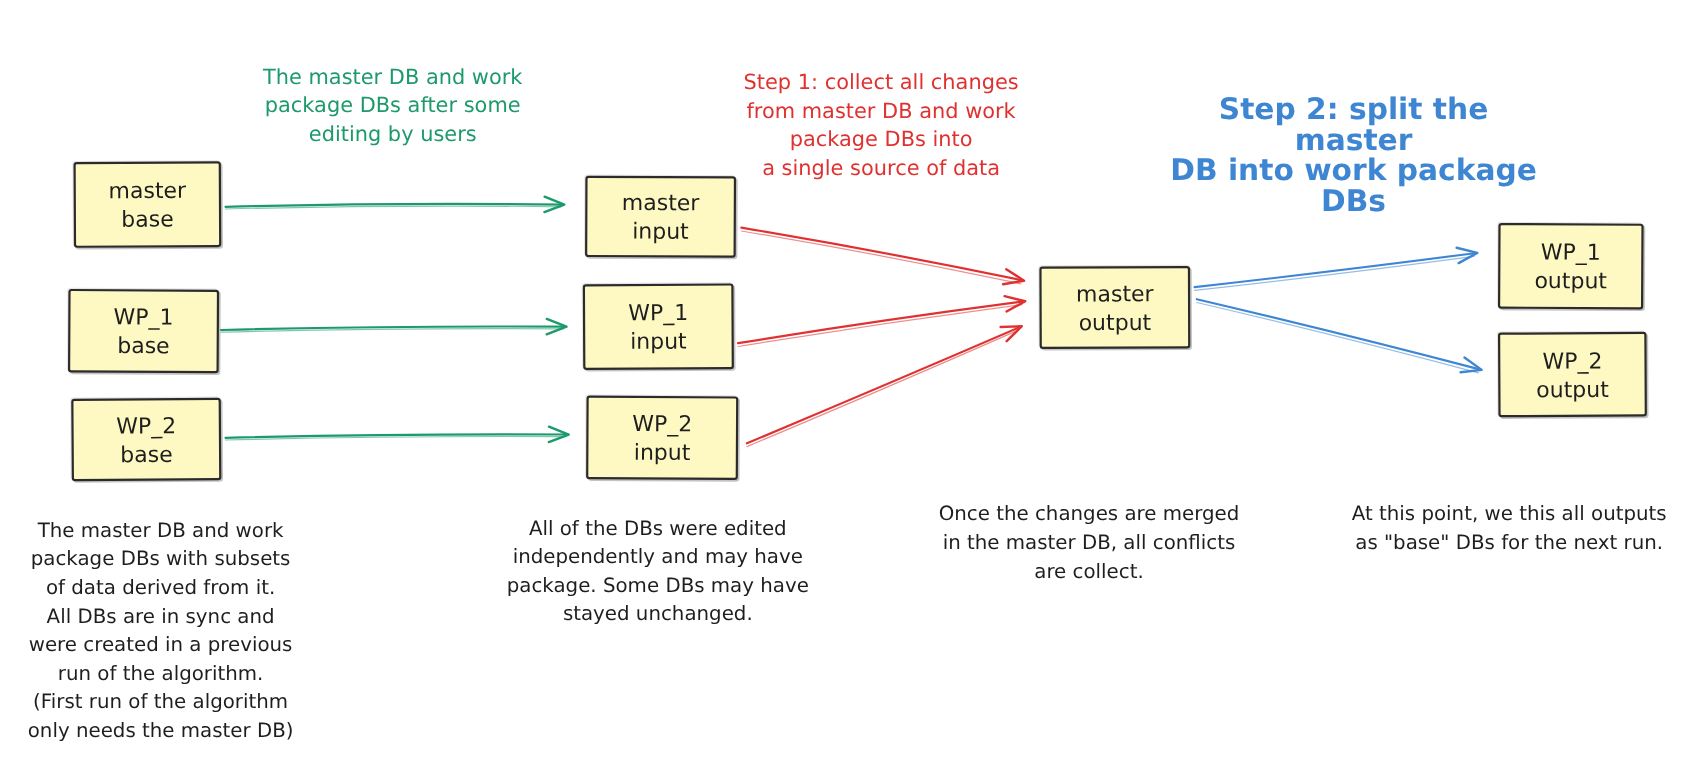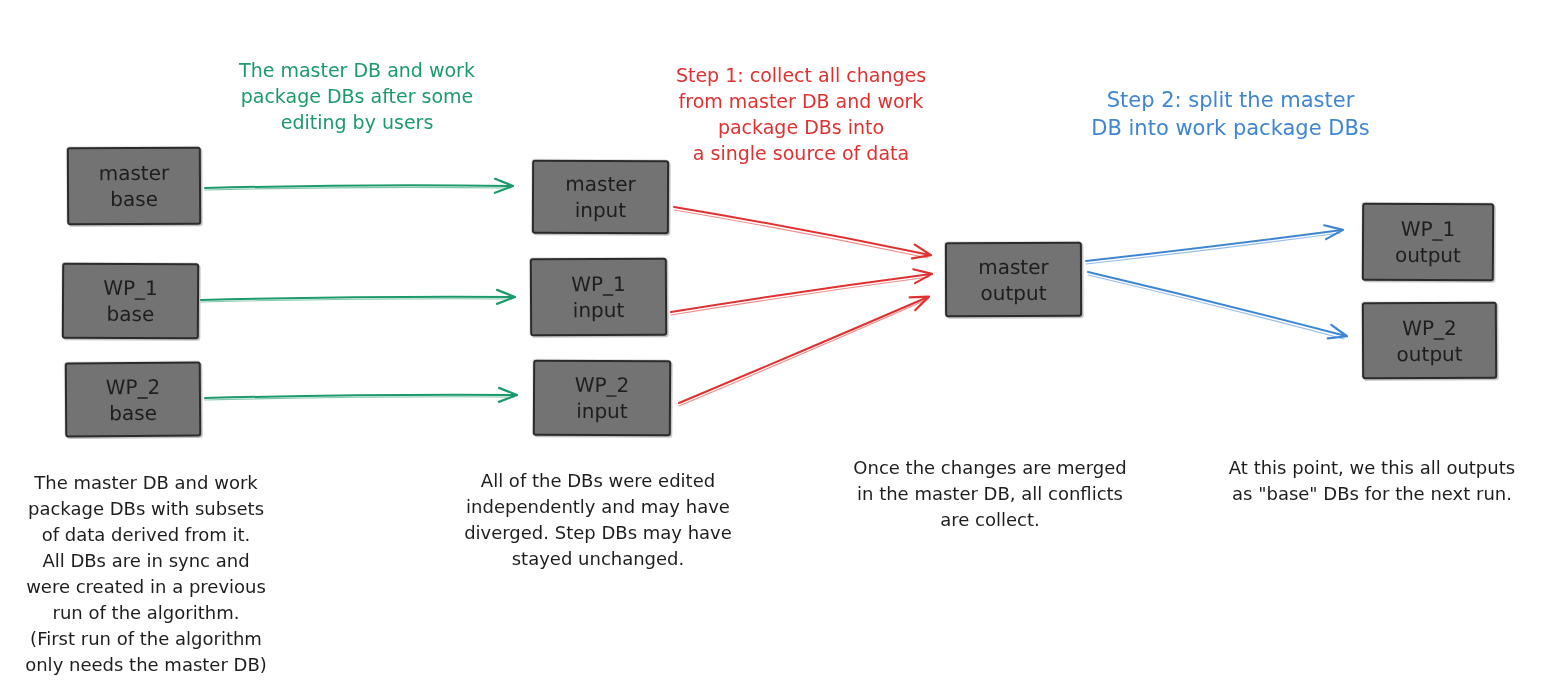--- a/index.html
+++ b/index.html
@@ -12,42 +12,42 @@
   }
   .arrow-layer{position:absolute; left:0; top:0; pointer-events:none;}
   .arrow{fill:none; stroke-width:2px; stroke-linecap:round;}
   .arrow.sketch{stroke-width:1.1px; opacity:.55;}
   .arrow.green{stroke:var(--green);}
   .arrow.red{stroke:var(--red);}
   .arrow.blue{stroke:var(--blue);}
   .head{fill:none; stroke-width:2.2px; stroke-linecap:round; stroke-linejoin:round;}
 
   .node{
-    position:absolute; border:2px solid #2b2b2b; border-radius:3px; background:#737373;
+    position:absolute; border:2px solid #2b2b2b; border-radius:3px; background:#fef9c3;
     display:flex; align-items:center; justify-content:center;
     box-shadow:1.5px 1.5px 0 rgba(40,40,40,.28), -1px -1px 0 rgba(40,40,40,.12);
     font-size:20px; line-height:26px;
   }
   .node span{white-space:pre-line; text-align:center; display:block;}
   .n-master-base {left:67px;  top:147px; width:130px; height:74px; transform:rotate(-.3deg);}
   .n-wp1-base    {left:62px;  top:263px; width:133px; height:72px; transform:rotate(.3deg);}
   .n-wp2-base    {left:65px;  top:362px; width:132px; height:71px; transform:rotate(-.4deg);}
   .n-master-input{left:532px; top:160px; width:133px; height:70px; transform:rotate(.25deg);}
   .n-wp1-input   {left:530px; top:258px; width:133px; height:74px; transform:rotate(-.3deg);}
   .n-wp2-input   {left:533px; top:360px; width:134px; height:72px; transform:rotate(.3deg);}
   .n-master-output{left:945px; top:242px; width:133px; height:71px; transform:rotate(-.2deg);}
   .n-wp1-output  {left:1362px; top:203px; width:128px; height:74px; transform:rotate(.3deg);}
   .n-wp2-output  {left:1362px; top:302px; width:131px; height:73px; transform:rotate(-.3deg);}
 
   .caption{
     position:absolute; white-space:pre-line; text-align:center; line-height:26px; font-size:19px;
   }
   .cap-green{left:207px; top:57px;  width:300px; color:var(--green);}
   .cap-red  {left:640px; top:62px;  width:322px; color:var(--red);}
-  .cap-blue {left:1058px; top:86px; width:345px; color:var(--blue); font-size:21px; line-height:28px;}
+  .cap-blue {left:1058px; top:86px; width:345px; color:var(--blue); font-size:27px; line-height:28px;font-weight:bold;}
 
   .annotation{
     position:absolute; white-space:pre-line; text-align:center; color:var(--ink);
     font-size:18px; line-height:26px;
   }
   .an-base   {left:0px;    top:470px; width:292px;}
   .an-input  {left:418px;  top:468px; width:360px;}
   .an-output {left:818px;  top:455px; width:344px;}
   .an-next   {left:1192px; top:455px; width:360px;}
 </style>
@@ -139,21 +139,21 @@
   <div class="annotation an-base">The master DB and work
 package DBs with subsets
 of data derived from it.
 All DBs are in sync and
 were created in a previous
 run of the algorithm.
 (First run of the algorithm
 only needs the master DB)</div>
   <div class="annotation an-input">All of the DBs were edited
 independently and may have
-diverged. Step DBs may have
+package. Some DBs may have
 stayed unchanged.</div>
   <div class="annotation an-output">Once the changes are merged
 in the master DB, all conflicts
 are collect.</div>
   <div class="annotation an-next">At this point, we this all outputs
 as "base" DBs for the next run.</div>
 
 </div>
 
 </body></html>

